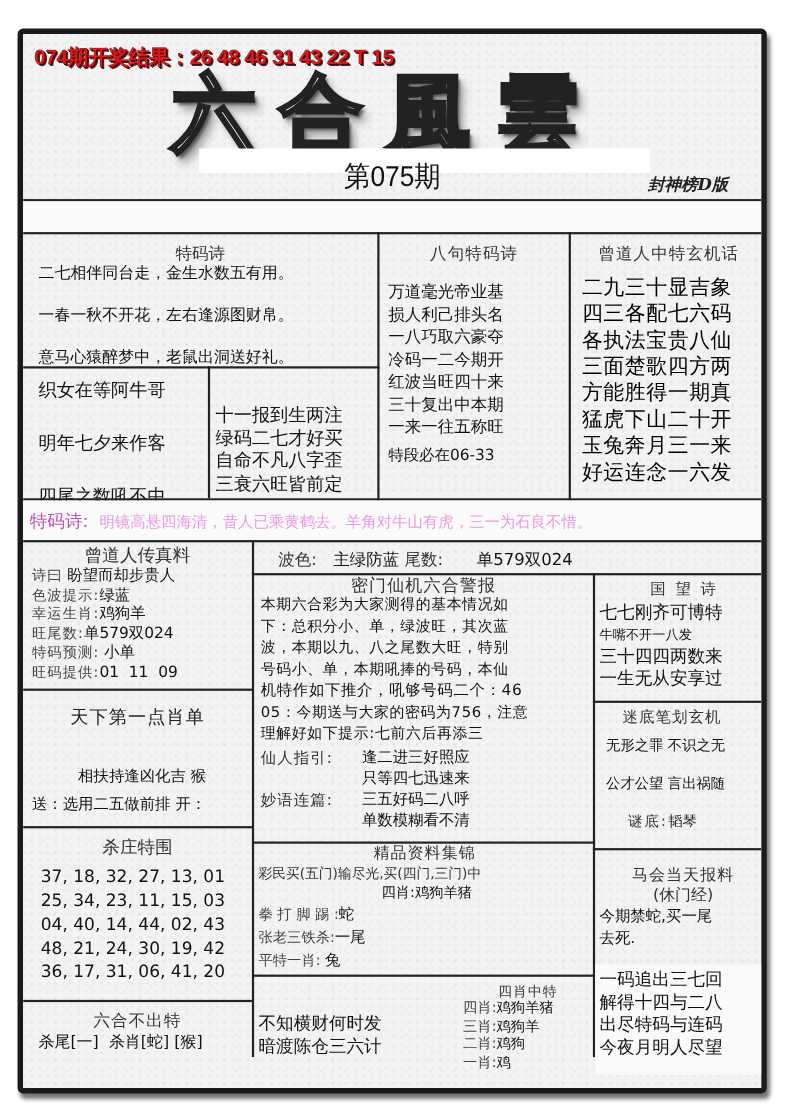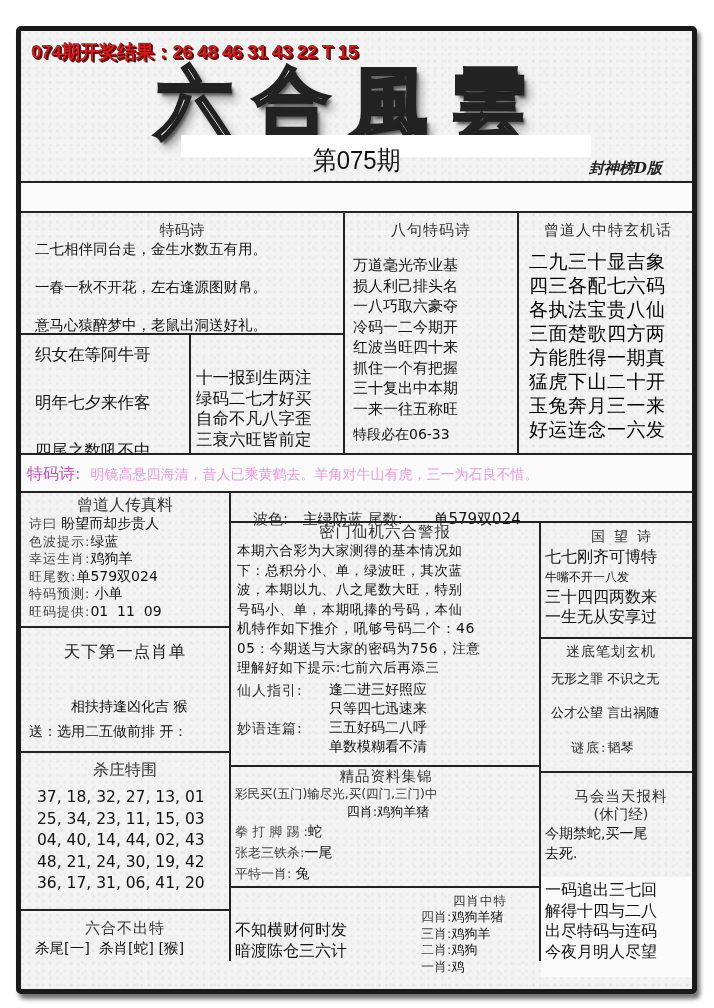--- a/index.html
+++ b/index.html
@@ -106,21 +106,20 @@
   <div class="line-v" style="left:322px;top:180px;height:244px;"></div>
 
   <div class="abs" style="left:324px;top:182px;width:172px;height:240px;">
     <div class="title" style="margin-top:8px;letter-spacing:1px;">八句特码诗</div>
     <div style="padding-left:8px;margin-top:15px;">
       <div class="small" style="font-size:15px;line-height:20.5px;">万道毫光帝业基</div>
       <div class="small" style="font-size:15px;line-height:20.5px;">损人利己排头名</div>
       <div class="small" style="font-size:15px;line-height:20.5px;">一八巧取六豪夺</div>
       <div class="small" style="font-size:15px;line-height:20.5px;">冷码一二今期开</div>
       <div class="small" style="font-size:15px;line-height:20.5px;">红波当旺四十来</div>
-      <div class="small" style="font-size:15px;line-height:20.5px;">抓住一个有把握</div>
       <div class="small" style="font-size:15px;line-height:20.5px;">三十复出中本期</div>
       <div class="small" style="font-size:15px;line-height:20.5px;">一来一往五称旺</div>
       <div class="small" style="font-size:14px;line-height:20px;margin-top:5px;">特段必在06-33</div>
     </div>
   </div>
   <div class="line-v" style="left:496px;top:180px;height:244px;"></div>
 
   <div class="abs" style="left:498px;top:182px;width:178px;height:240px;">
     <div class="title" style="margin-top:8px;letter-spacing:1px;">曾道人中特玄机话</div>
     <div style="padding-left:10px;margin-top:9px;">
@@ -176,21 +175,21 @@
   <div class="line-h" style="left:0;width:208px;top:878px;"></div>
 
   <div class="abs" style="left:0;top:880px;width:208px;">
     <div class="title" style="font-size:15px;color:#333;margin-top:8px;letter-spacing:1px;">六合不出特</div>
     <div class="small" style="font-size:14.5px;padding-left:14px;line-height:20px;white-space:pre;">杀尾[一]  杀肖[蛇] [猴]</div>
   </div>
 
   <div class="line-v" style="left:208px;top:460px;height:470px;"></div>
 
   <div class="abs" style="left:210px;right:0;top:462px;height:28px;">
-    <div class="small" style="position:absolute;left:22px;top:16px;font-size:15px;">
+    <div class="small" style="position:absolute;left:22px;top:6px;font-size:15px;">
       <span style="color:#333;">波色:</span>
       <span style="margin-left:10px;">主绿防蓝</span>
       <span style="color:#333;">尾数:</span>
       <span style="margin-left:26px;">单579双024</span>
     </div>
   </div>
   <div class="line-h" style="left:208px;right:0;top:490px;"></div>
 
   <div class="abs" style="left:210px;top:492px;width:308px;">
     <div class="title" style="font-size:15.5px;color:#333;line-height:18px;letter-spacing:1px;">密门仙机六合警报</div>

